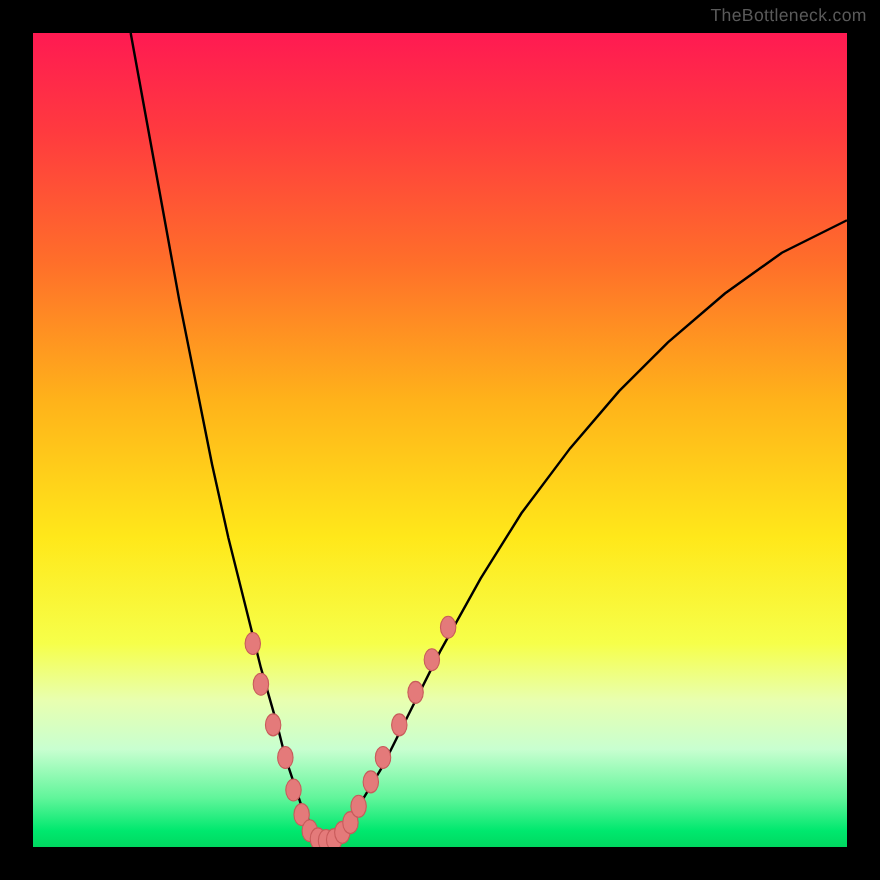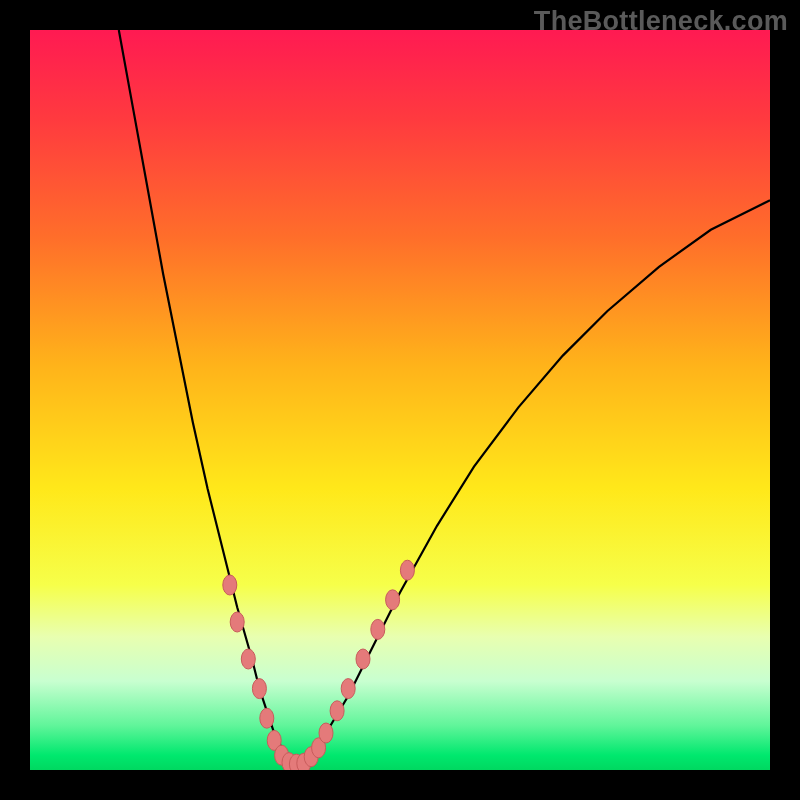--- a/index.html
+++ b/index.html
@@ -9,22 +9,22 @@
     height: 800px;
     background: #000;
     overflow: hidden;
     font-family: Arial, sans-serif;
   }
   .watermark {
     position: absolute;
     top: 6px;
     right: 12px;
     color: #5a5a5a;
-    font-size: 27px;
-    font-weight: 700;
+    font-size: 16px;
+    font-weight: 400;
     letter-spacing: 0.3px;
     z-index: 10;
   }
   .frame {
     position: absolute;
     top: 30px;
     left: 30px;
     width: 740px;
     height: 740px;
     background: #000;

